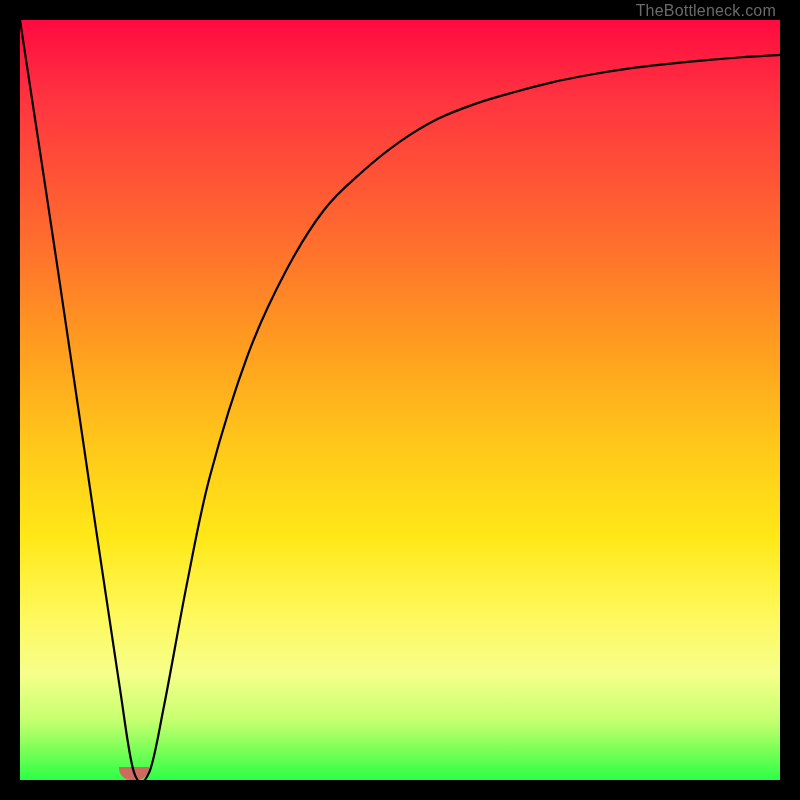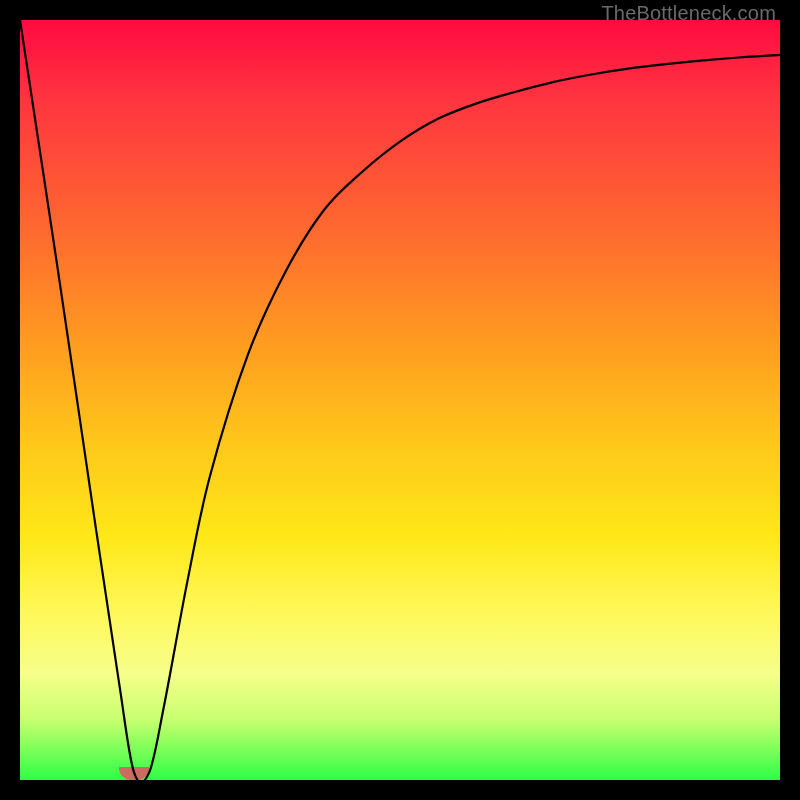--- a/index.html
+++ b/index.html
@@ -38,21 +38,21 @@
       #c8ff70 92%,
       #7dff58 96%,
       #2cff46 100%
     );
   }
   .watermark {
     position: absolute;
     top: 2px;
     right: 24px;
     color: #6a6a6a;
-    font-size: 20px;
+    font-size: 16px;
     font-weight: 500;
     letter-spacing: 0.2px;
     user-select: none;
   }
   .marker {
     position: absolute;
     
     background: #cc6b5f;
     border-radius: 0 0 12px 12px;
   }

